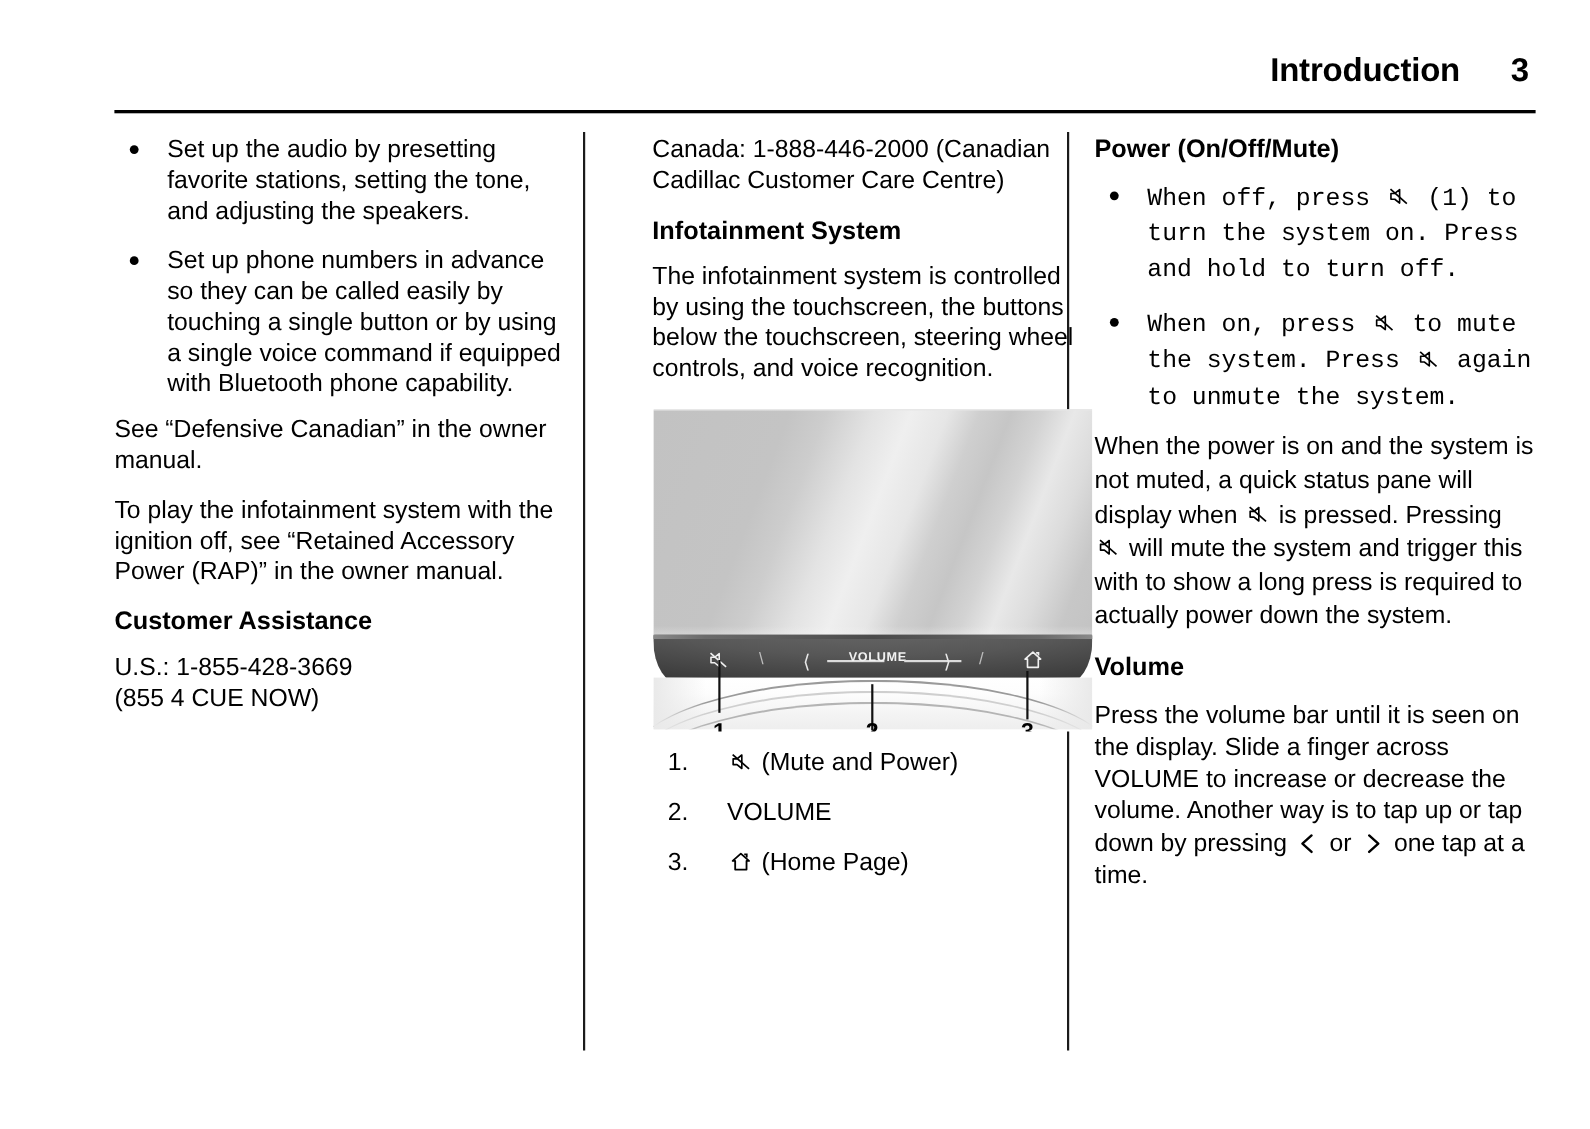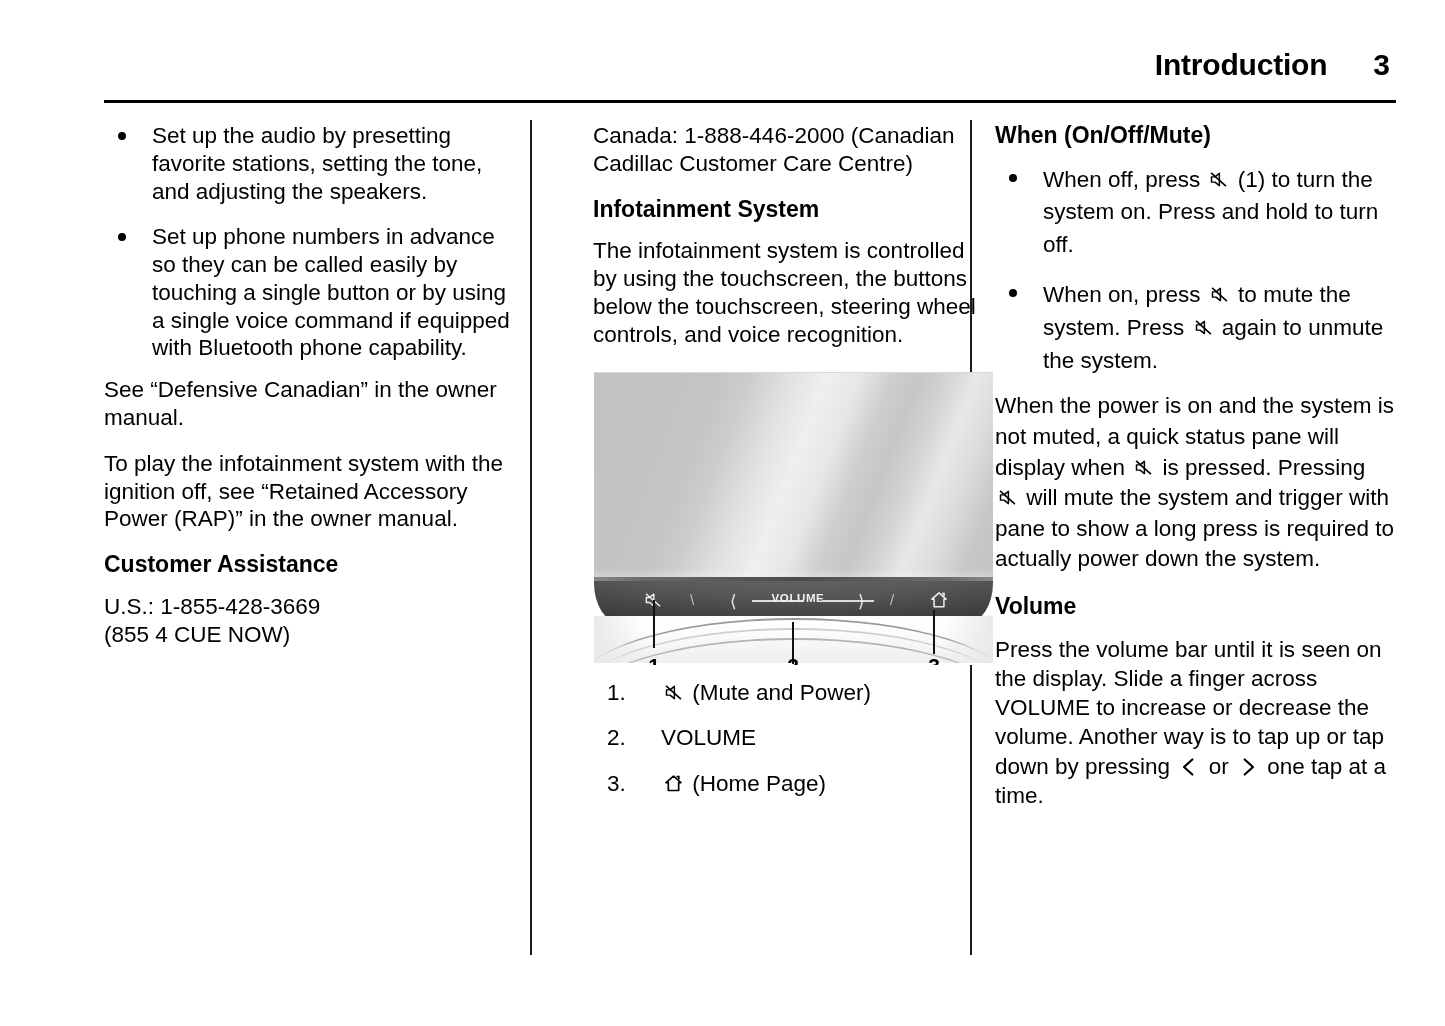--- a/index.html
+++ b/index.html
@@ -102,21 +102,21 @@
   ul.bullets li:last-child { margin-bottom: 14px; }
   ul.bullets li .dot {
     position: absolute;
     left: 14px;
     top: 10px;
     width: 8px;
     height: 8px;
     border-radius: 50%;
     background: #000;
   }
-  ul.bullets li.loose { line-height: 1.45; }
+  ul.bullets li.loose { line-height: 1.45; font-family: Liberation Mono, monospace; }
 
   ol.numlist {
     list-style: none;
     margin: 14px 0 0 0;
     padding: 0;
   }
   ol.numlist li {
     position: relative;
     padding-left: 68px;
     margin-bottom: 17px;
@@ -396,21 +396,21 @@
           </svg>
         </span>
         <span>(Home Page)</span>
       </li>
     </ol>
 
   </div>
 
   <div class="col col-3">
 
-    <h2 class="heading first">When (On/Off/Mute)</h2>
+    <h2 class="heading first">Power (On/Off/Mute)</h2>
 
     <ul class="bullets">
       <li class="loose">
         <span class="dot"></span>
         <span>When off, press</span>
         <span class="icon-inline">
           <svg viewBox="0 0 24 24">
             <path d="M4 9h4l5-4v14l-5-4H4z" fill="none" stroke="#000" stroke-width="1.7" stroke-linejoin="round"></path>
             <line x1="3.5" y1="4.5" x2="20.5" y2="19.5" stroke="#000" stroke-width="1.8"></line>
           </svg>
@@ -445,21 +445,21 @@
           <line x1="3.5" y1="4.5" x2="20.5" y2="19.5" stroke="#000" stroke-width="1.8"></line>
         </svg>
       </span>
       <span>is pressed. Pressing</span>
       <span class="icon-inline">
         <svg viewBox="0 0 24 24">
           <path d="M4 9h4l5-4v14l-5-4H4z" fill="none" stroke="#000" stroke-width="1.7" stroke-linejoin="round"></path>
           <line x1="3.5" y1="4.5" x2="20.5" y2="19.5" stroke="#000" stroke-width="1.8"></line>
         </svg>
       </span>
-      <span>will mute the system and trigger with pane to show a long press is required to actually power down the system.</span>
+      <span>will mute the system and trigger this with to show a long press is required to actually power down the system.</span>
     </p>
 
     <h2 class="heading">Volume</h2>
 
     <p class="para" style="line-height:1.3">
       <span>Press the volume bar until it is seen on the display. Slide a finger across VOLUME to increase or decrease the volume. Another way is to tap up or tap down by pressing</span>
       <span class="icon-chev">
         <svg viewBox="0 0 24 24">
           <polyline points="16,3 6,12 16,21" fill="none" stroke="#000" stroke-width="2.6" stroke-linecap="round" stroke-linejoin="round"></polyline>
         </svg>

